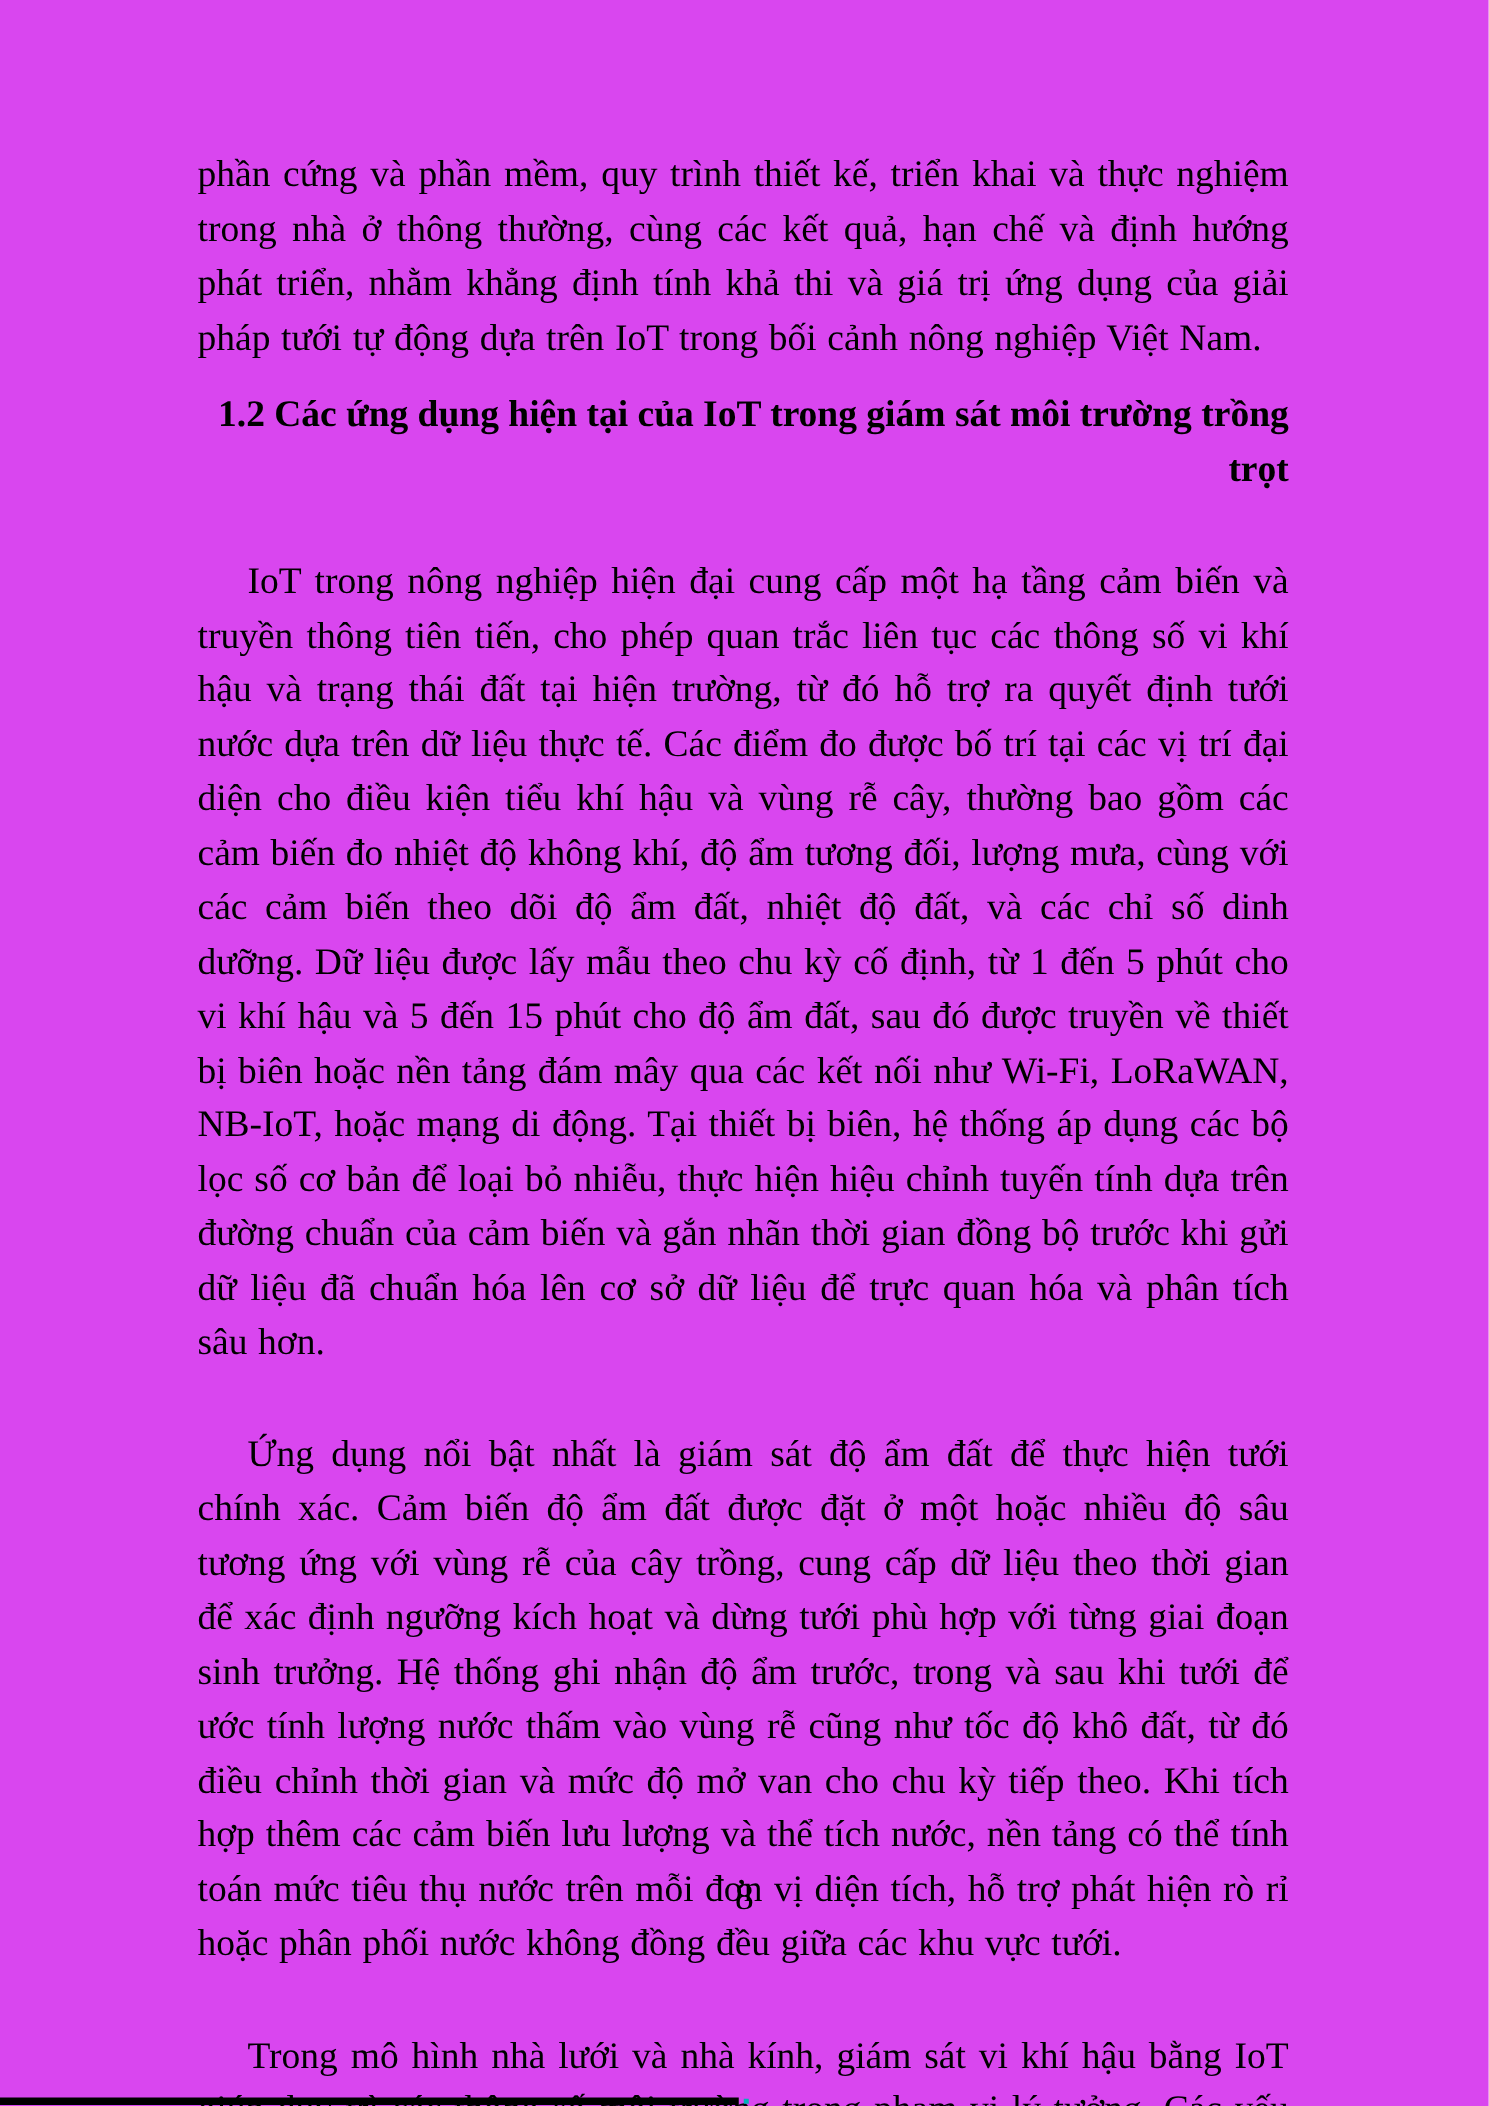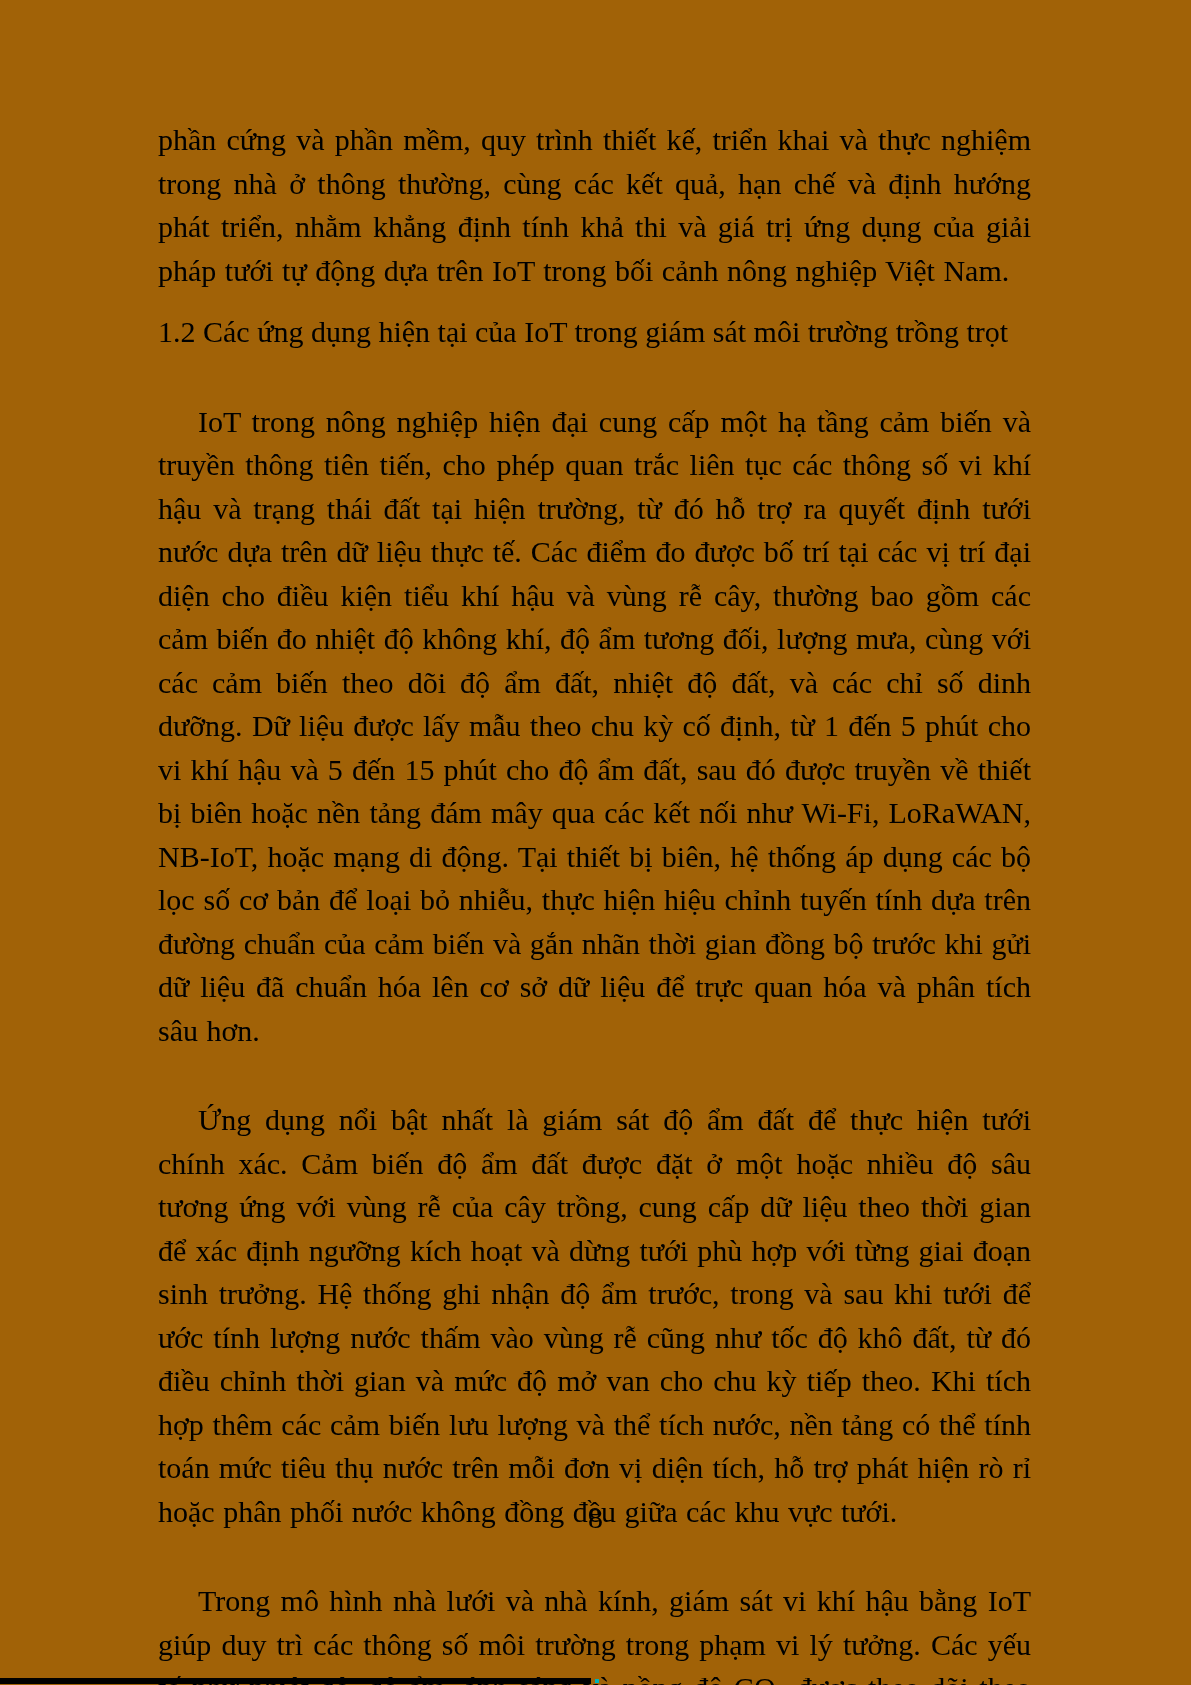--- a/index.html
+++ b/index.html
@@ -4,21 +4,21 @@
 <style>
   html, body {
     margin: 0;
     padding: 0;
     background: #ffffff;
   }
   .page {
     position: relative;
     width: 1191px;
     height: 1685px;
-    background: #a16207;
+    background: #d946ef;
     overflow: hidden;
     font-family: "Liberation Serif", "DejaVu Serif", serif;
     color: #000000;
   }
   .content {
     position: absolute;
     left: 158px;
     top: 118px;
     width: 873px;
   }
@@ -29,22 +29,22 @@
     margin: 0 0 18px 0;
     word-spacing: 1px;
   }
   .para.indented {
     text-indent: 40px;
     margin-top: 46px;
   }
   .heading {
     font-size: 30px;
     line-height: 43.5px;
-    font-weight: normal;
-    text-align: left;
+    font-weight: bold;
+    text-align: right;
     margin: 3px 0 13px 0;
   }
   .footer {
     position: absolute;
     top: 1496px;
     left: 0;
     width: 100%;
     text-align: center;
     font-size: 30px;
     line-height: 43.5px;

